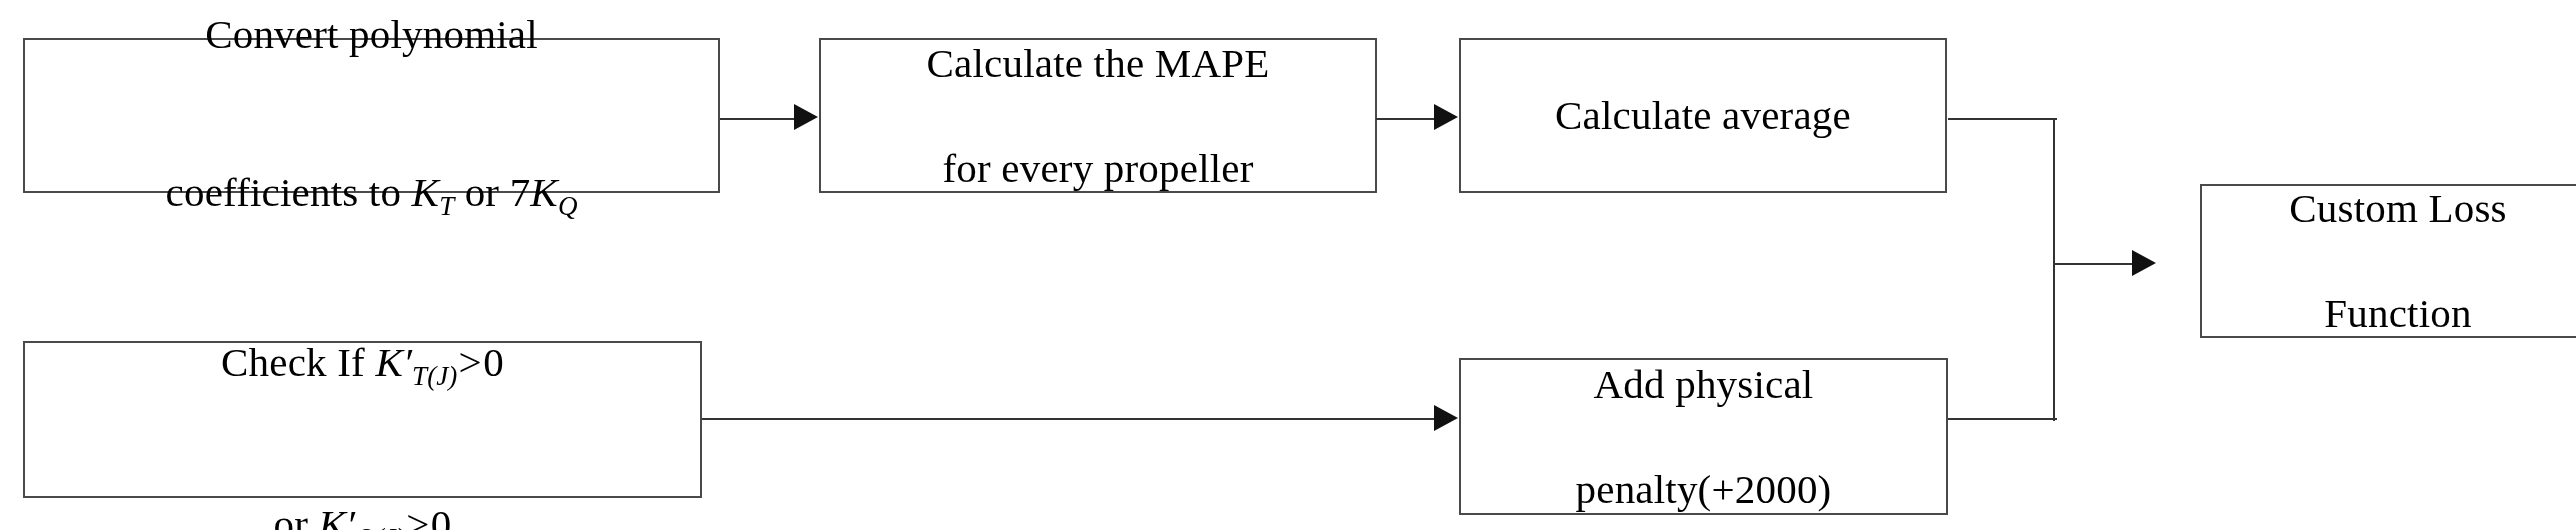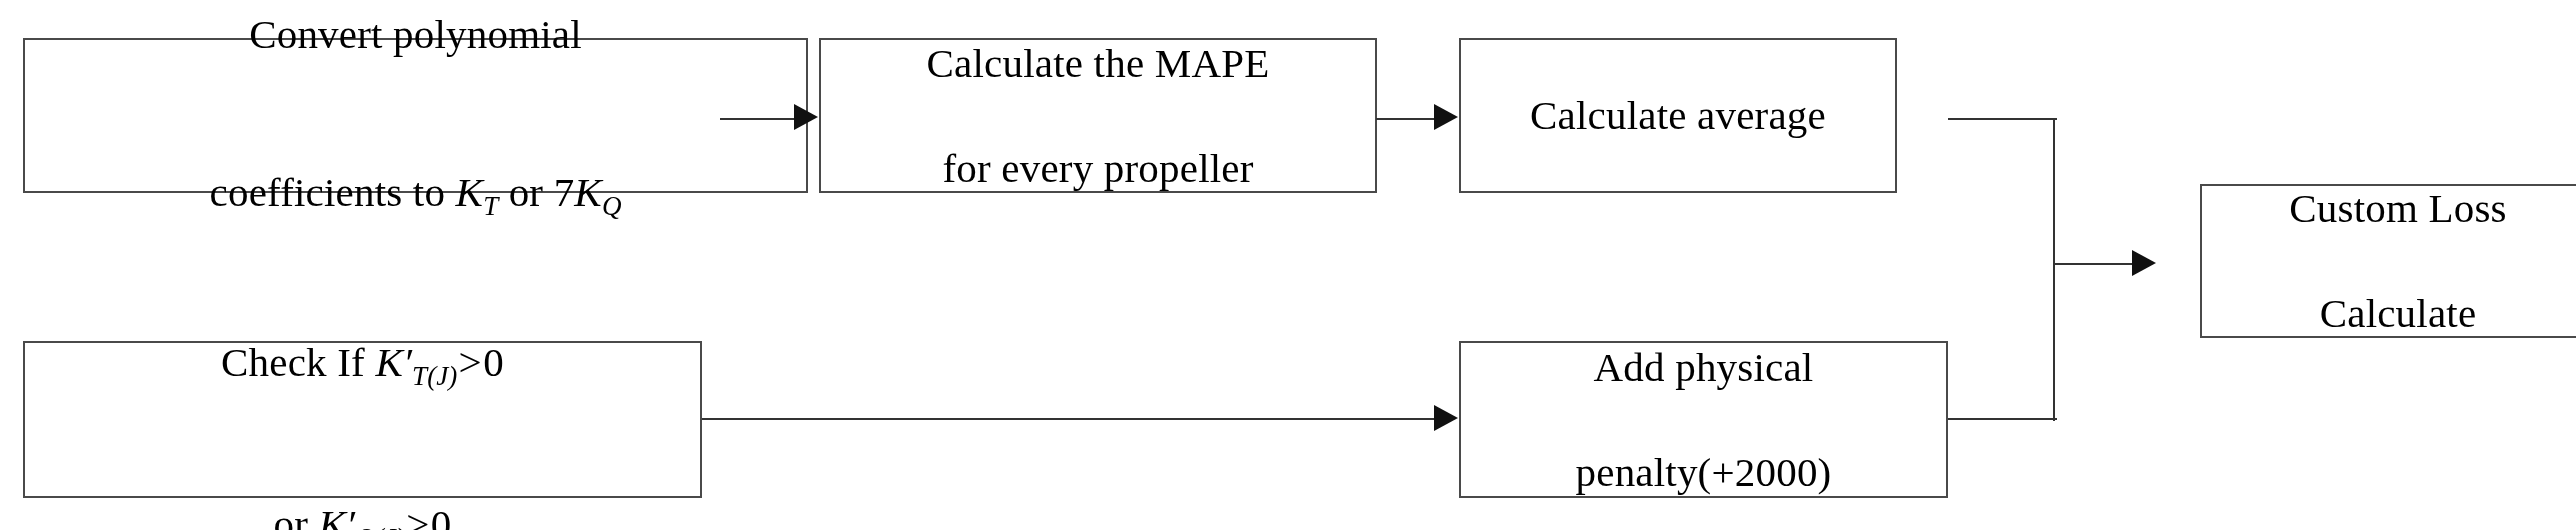--- a/index.html
+++ b/index.html
@@ -75,61 +75,61 @@
     border-top: 13.6px solid transparent;
     border-bottom: 13.6px solid transparent;
     border-left: 24px solid #111111;
   }
 </style>
 </head>
 <body>
 
 <div id="canvas">
 
-  <div class="node" style="left:23px; top:38px; width:785px; height:155px;">
+  <div class="node" style="left:23px; top:38px; width:697px; height:155px;">
     <div class="label">
       <span class="ln">Convert polynomial</span>
       <span class="ln">
         <span>coefficients to </span><span class="mi">K</span><span class="sub">T</span><span> or 7</span><span class="mi">K</span><span class="sub">Q</span>
       </span>
     </div>
   </div>
 
   <div class="node" style="left:819px; top:38px; width:558px; height:155px;">
     <div class="label">
       <span class="ln">Calculate the MAPE</span>
       <span class="ln">for every propeller</span>
     </div>
   </div>
 
-  <div class="node" style="left:1459px; top:38px; width:438px; height:155px;text-align:right;">
+  <div class="node" style="left:1459px; top:38px; width:488px; height:155px;text-align:right;">
     <div class="label">
       <span class="ln">Calculate average</span>
     </div>
   </div>
 
   <div class="node" style="left:2156px; top:184px; width:396px; height:154px;margin-left:44px;">
     <div class="label">
       <span class="ln">Custom Loss</span>
-      <span class="ln">Calculate</span>
+      <span class="ln">Function</span>
     </div>
   </div>
 
   <div class="node" style="left:23px; top:341px; width:679px; height:157px;">
     <div class="label">
       <span class="ln">
         <span>Check If </span><span class="mi">K</span><span class="prime">′</span><span class="sub">T(J)</span><span class="gt">&gt;</span><span>0</span>
       </span>
       <span class="ln">
         <span>or </span><span class="mi">K</span><span class="prime">′</span><span class="sub">Q(J)</span><span class="gt">&gt;</span><span>0</span>
       </span>
     </div>
   </div>
 
-  <div class="node" style="left:1459px; top:341px; width:489px; height:157px;">
+  <div class="node" style="left:1459px; top:358px; width:489px; height:157px;">
     <div class="label">
       <span class="ln">Add physical</span>
       <span class="ln">penalty(+2000)</span>
     </div>
   </div>
 
   <div class="hline" style="left:720px; top:118px; width:74px;"></div>
   <div class="arrowhead" style="left:794px; top:104px;"></div>
 
   <div class="hline" style="left:1376px; top:118px; width:58px;"></div>

